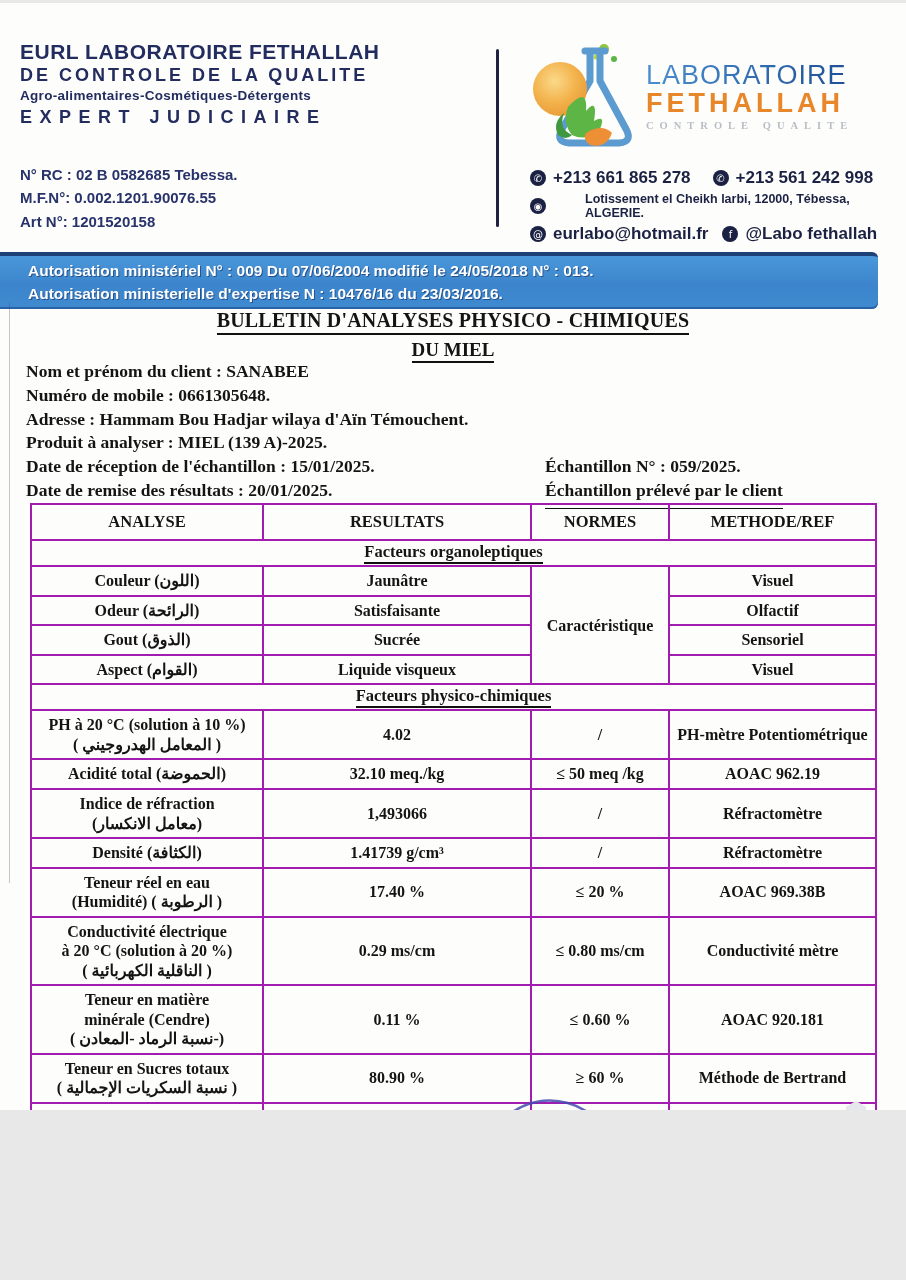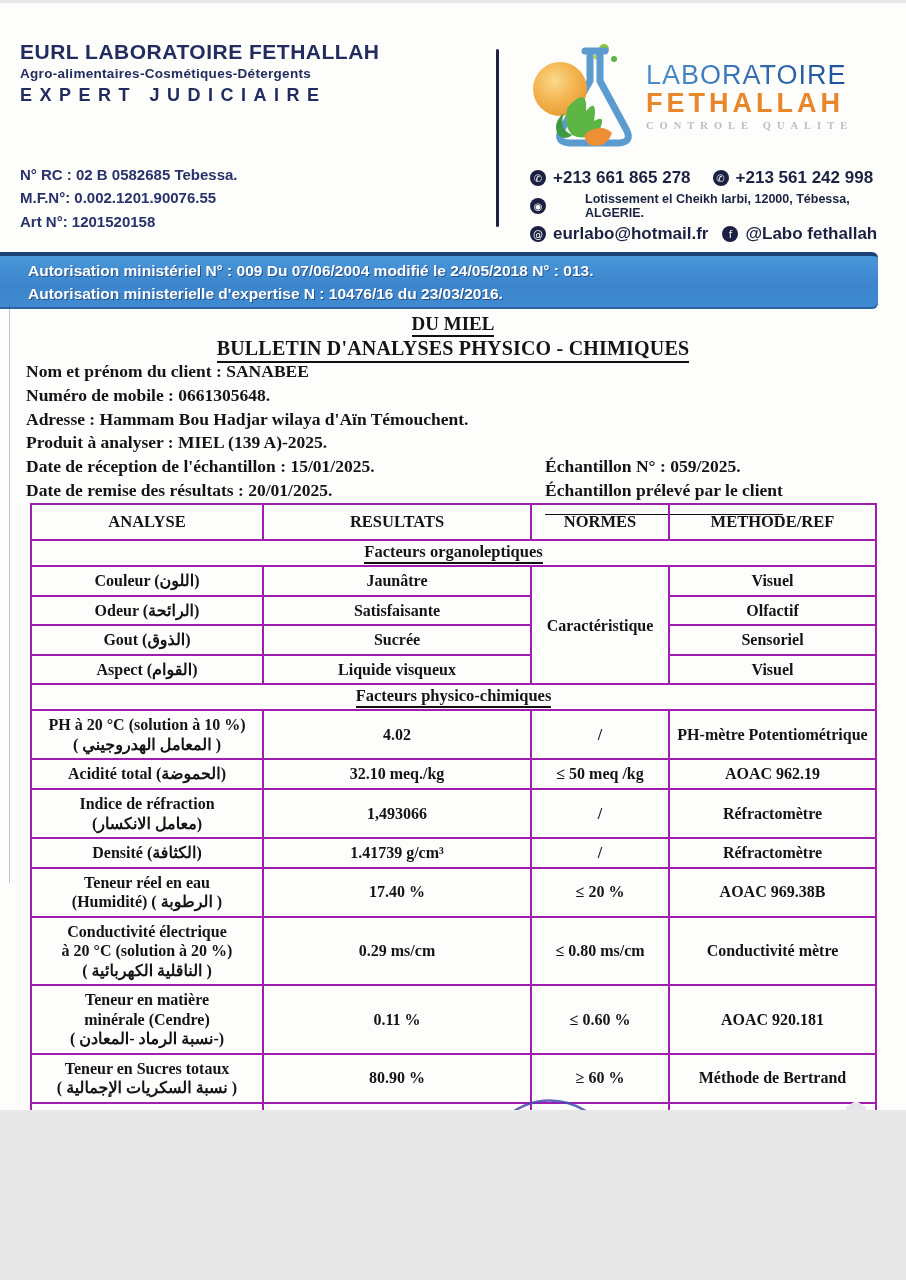--- a/index.html
+++ b/index.html
@@ -44,21 +44,21 @@
 
   
   .title-blk{left:0;top:306px;width:906px;text-align:center;font-weight:bold;}
   .title-main{font-size:20px;letter-spacing:.2px;border-bottom:2px solid #111;display:inline-block;padding-bottom:1px;}
   .title-sub{font-size:19px;border-bottom:2px solid #111;display:inline-block;margin-top:4px;}
 
   
   .client{left:26px;top:357px;width:860px;font-size:17.5px;font-weight:bold;line-height:1.36;}
   .client .row{position:relative;white-space:nowrap;}
   .client .right-col{position:absolute;left:519px;top:0;}
-  .u{border-bottom:1.8px solid #111;padding-bottom:11px;}
+  .u{border-bottom:1.8px solid #111;padding-bottom:5px;}
 
   
   table.results{position:absolute;left:30px;top:500px;width:845px;border-collapse:collapse;table-layout:fixed;}
   .results td{border:2px solid #a21caf;text-align:center;vertical-align:middle;
               font-weight:bold;font-size:16px;line-height:1.22;padding:4px 3px;}
   .results tr.thead td{font-family:"Liberation Serif",serif;font-size:16.5px;padding:7px 2px;}
   .results tr.section td{padding:1px 0;}
   .section-title{font-size:16.5px;border-bottom:2px solid #111;display:inline-block;}
   .cell-line{display:block;}
   .cell-line:empty{display:none;}
@@ -76,20 +76,21 @@
   
   .stamp-svg{left:415px;top:1085px;pointer-events:none;z-index:6;}
 </style>
 </head>
 <body>
 
 <div class="page">
 
   <div class="abs hdr-left">
     <div class="org1">EURL LABORATOIRE FETHALLAH</div>
+    <div class="org2">DE CONTROLE DE LA QUALITE</div>
     <div class="org3">Agro-alimentaires-Cosmétiques-Détergents</div>
     <div class="org4">EXPERT JUDICIAIRE</div>
   </div>
   <div class="abs hdr-reg">
     <div>N° RC : 02 B 0582685 Tebessa.</div>
     <div>M.F.N°: 0.002.1201.90076.55</div>
     <div>Art N°: 1201520158</div>
   </div>
 
   <div class="abs hdr-divider"></div>
@@ -140,22 +141,22 @@
       <span class="c-big">@Labo fethallah</span>
     </div>
   </div>
 
   <div class="abs banner">
     <div class="banner-line">Autorisation ministériel N° : 009 Du 07/06/2004 modifié le 24/05/2018 N° : 013.</div>
     <div class="banner-line">Autorisation ministerielle d'expertise N : 10476/16 du 23/03/2016.</div>
   </div>
 
   <div class="abs title-blk">
+    <div><span class="title-main">BULLETIN D'ANALYSES PHYSICO - CHIMIQUES</span></div>
     <div><span class="title-sub">DU MIEL</span></div>
-    <div><span class="title-main">BULLETIN D'ANALYSES PHYSICO - CHIMIQUES</span></div>
   </div>
 
   <div class="abs client">
     <div class="row">Nom et prénom du client : SANABEE</div>
     <div class="row">Numéro de mobile : 0661305648.</div>
     <div class="row">Adresse : Hammam Bou Hadjar  wilaya d'Aïn Témouchent.</div>
     <div class="row">Produit à analyser : MIEL  (139 A)-2025.</div>
     <div class="row">
       <span>Date de réception de l'échantillon : 15/01/2025.</span>
       <span class="right-col">Échantillon N° : 059/2025.</span>

